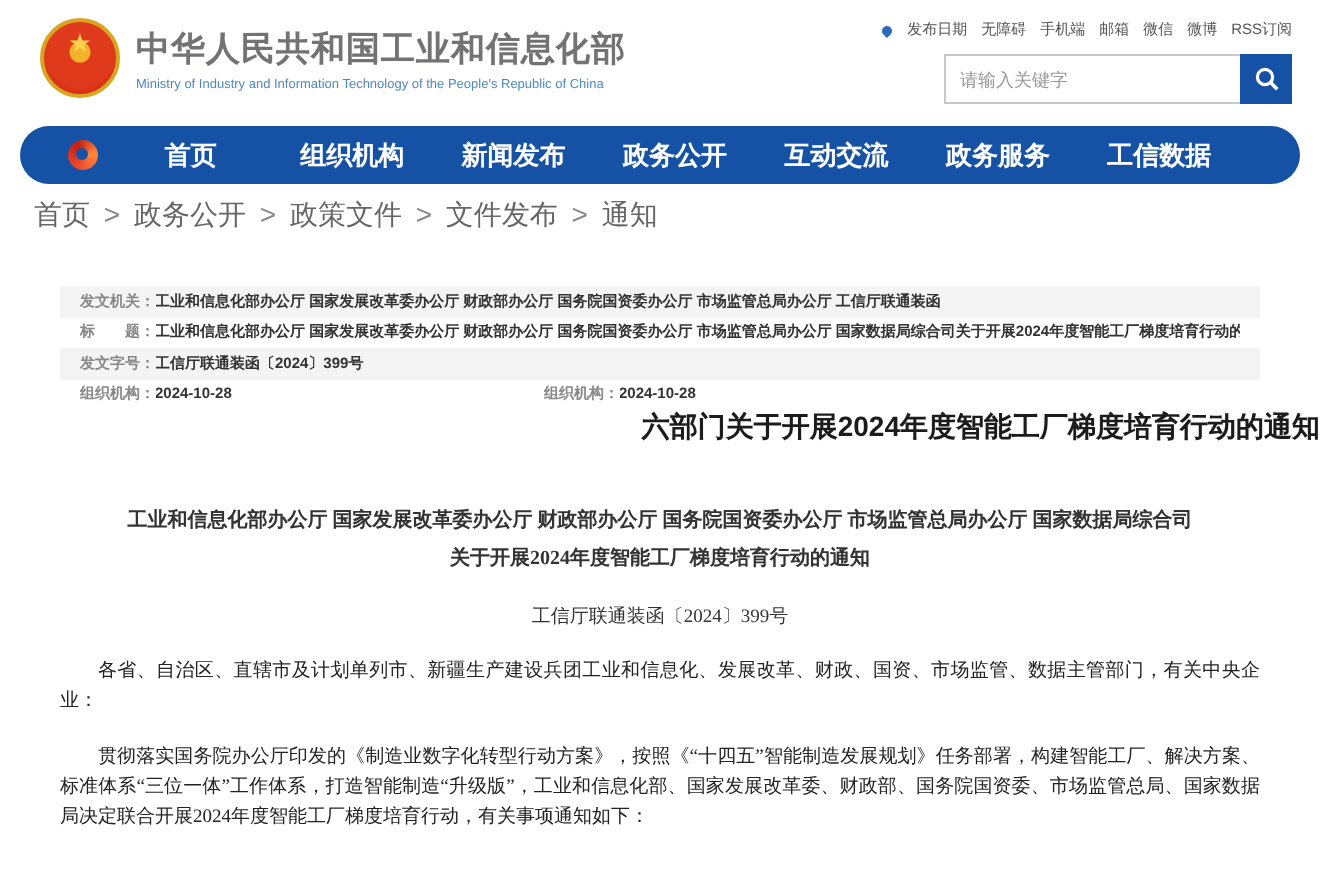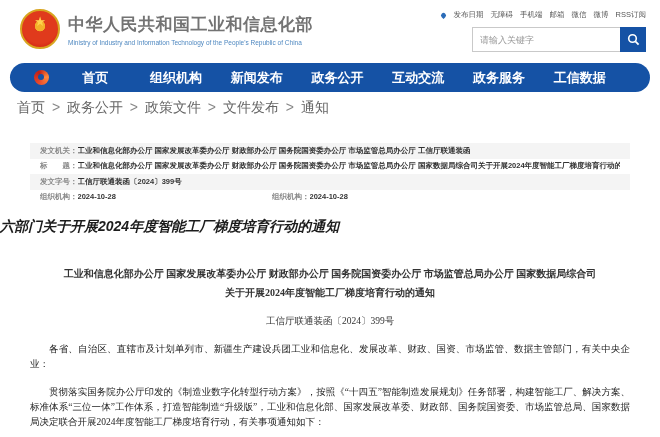--- a/index.html
+++ b/index.html
@@ -49,21 +49,21 @@
   
   .meta { margin: 26px 30px 0; font-size: 7.5px; }
   .meta-row { display: flex; align-items: center; min-height: 15.5px; padding: 1px 10px; white-space: nowrap; overflow: hidden; }
   .meta-row.odd { background: #f4f4f4; }
   .meta-cell { display: flex; overflow: hidden; font-weight: bold; }
   .meta-cell.first { flex: 0 0 40%; }
   .meta-label { color: #888; white-space: pre; flex: 0 0 auto; }
   .meta-value { color: #333; overflow: hidden; text-overflow: clip; }
 
   
-  .article-title { margin-top: 13px; text-align: left; font-size: 14px; font-weight: bold; color: #1c1c1c; font-style: italic; }
+  .article-title { text-align: right; font-size: 14px; font-weight: bold; color: #1c1c1c; }
   .article-subtitle { margin: 28px 60px 0; text-align: center; font-size: 10px; font-weight: bold;
     color: #333; line-height: 1.9; font-family: "Liberation Serif", "DejaVu Serif", serif; }
   .doc-number { margin-top: 13px; text-align: center; font-size: 9.5px; color: #333;
     font-family: "Liberation Serif", "DejaVu Serif", serif; }
   .para { margin: 14px 30px 0; font-size: 9.5px; color: #222; line-height: 1.55;
     text-indent: 2em; text-align: justify; font-family: "Liberation Serif", "DejaVu Serif", serif; }
 </style>
 </head>
 <body>
 

